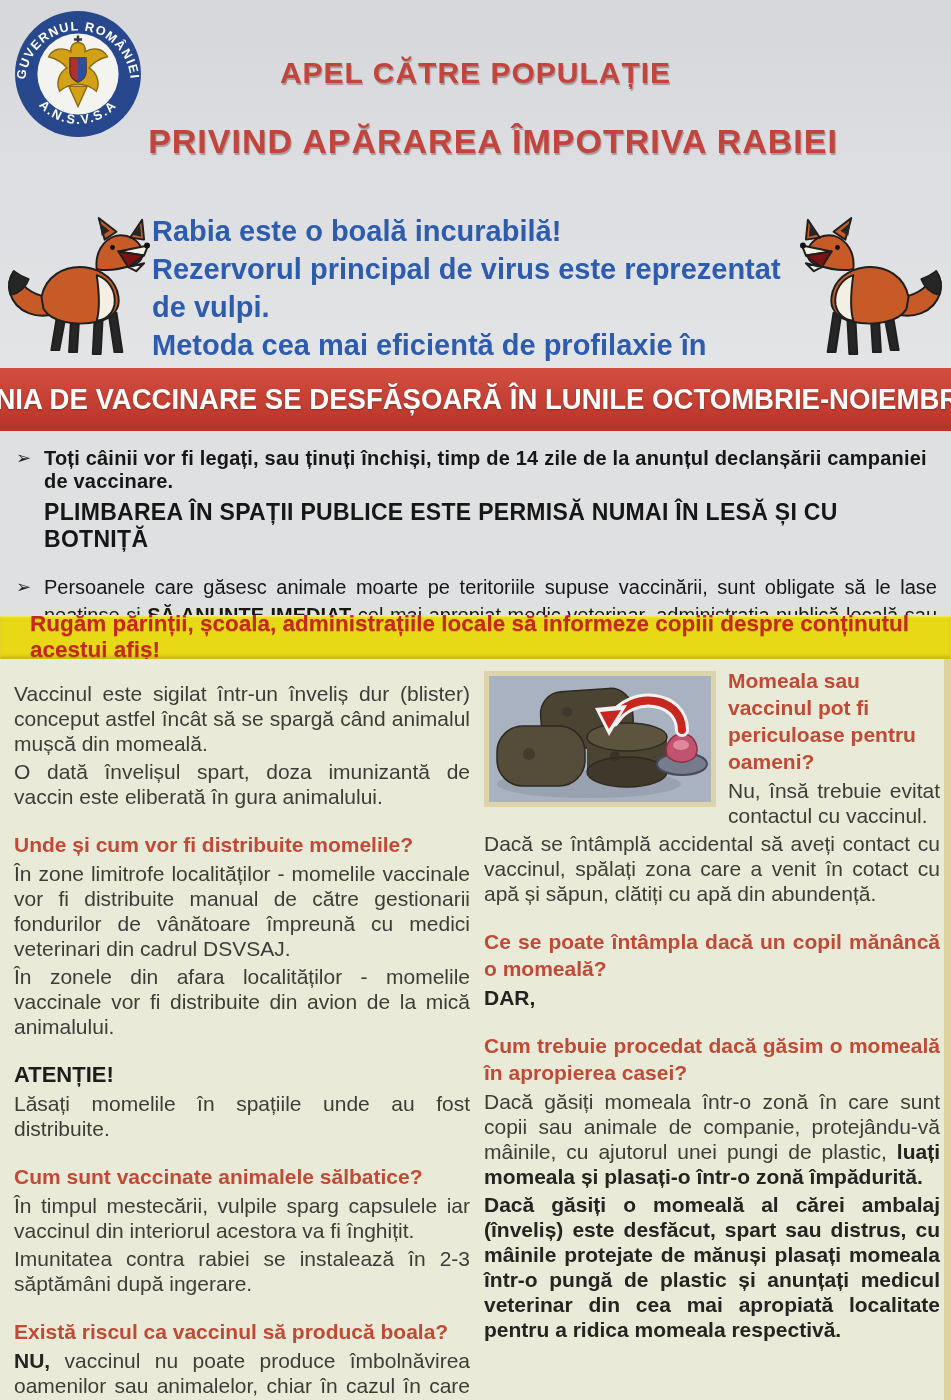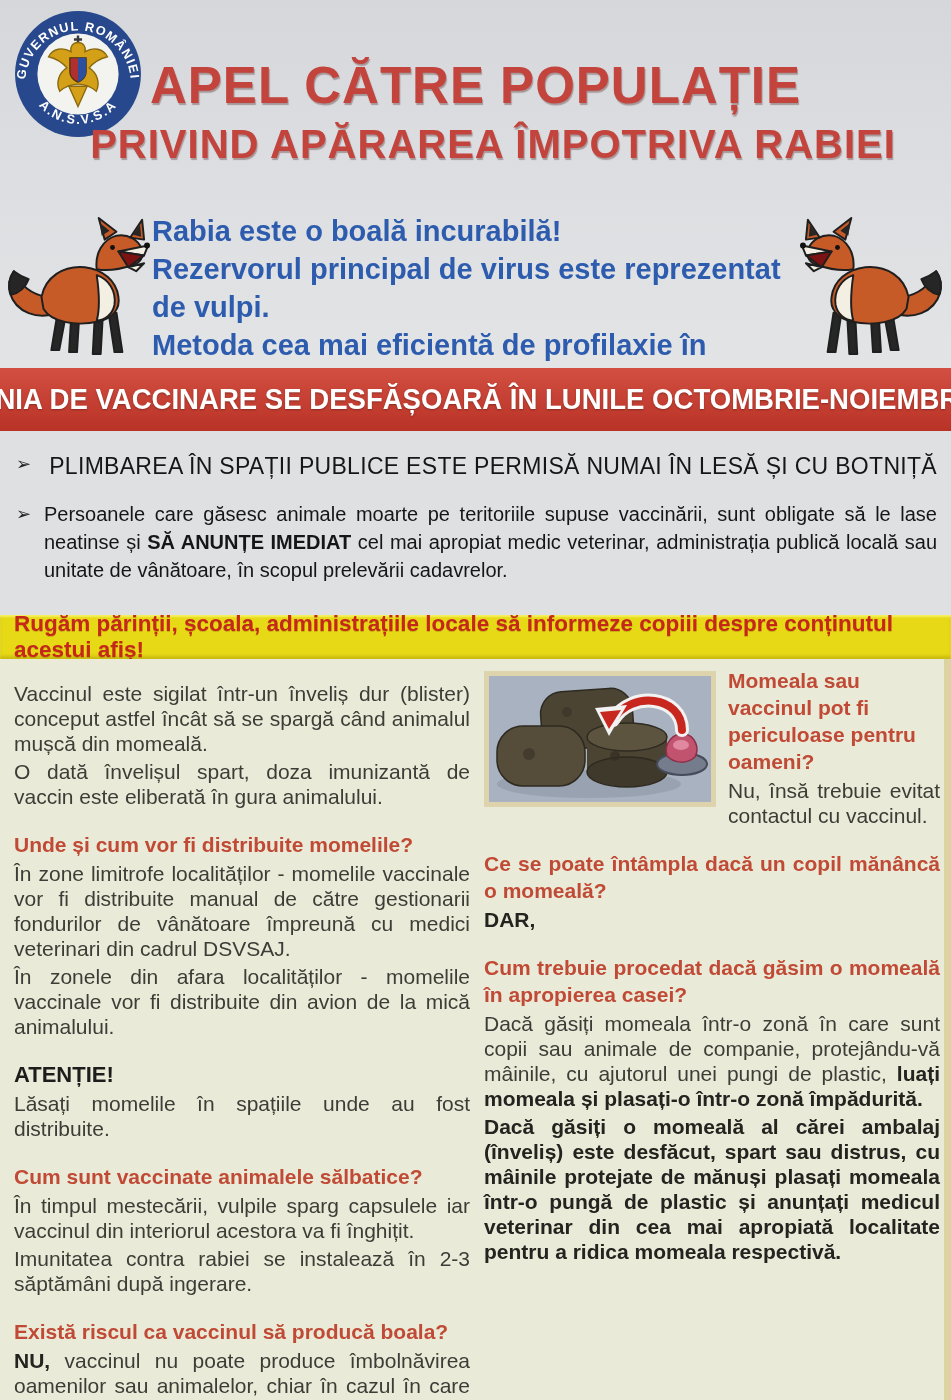--- a/index.html
+++ b/index.html
@@ -21,45 +21,45 @@
   .poster{
     position:relative;width:951px;height:1400px;margin:0 auto;
     background:var(--paper-gray);overflow:hidden;
   }
   
   .header{position:absolute;top:0;left:0;width:951px;height:368px;background:linear-gradient(180deg,#d6d7da 0%,#dcdde0 40%,#e3e4e6 100%);}
   .logo{position:absolute;top:8px;left:12px;width:132px;height:132px;}
   .title-line{position:absolute;left:0;width:100%;text-align:center;font-weight:700;
     color:var(--title-red);letter-spacing:1px;
     text-shadow:1px 2px 1px rgba(70,25,25,.35);}
-  .title-1{top:56px;font-size:51px;}
-  .title-2{top:122px;font-size:40px;padding-left:35px;}
+  .title-1{top:56px;font-size:30px;}
+  .title-2{top:122px;font-size:34px;padding-left:35px;}
   .fox{position:absolute;top:206px;width:148px;height:158px;}
   .fox-left{left:2px;}
   .fox-right{left:800px;transform:scaleX(-1);}
   .intro{position:absolute;left:152px;top:212px;width:668px;color:var(--intro-blue);
     font-size:29px;font-weight:600;line-height:38px;}
   
   .campaign{position:absolute;top:368px;left:0;width:951px;height:63px;
     background:linear-gradient(180deg,var(--banner-red-1),var(--banner-red-2));
     display:flex;align-items:center;justify-content:center;}
   .campaign span{display:inline-block;color:#fff;font-weight:700;font-size:29px;
     white-space:nowrap;transform:scaleX(.95);text-shadow:0 1px 2px rgba(0,0,0,.3);}
   
   .rules{position:absolute;top:431px;left:0;width:951px;height:184px;background:var(--rules-gray);
     padding:16px 14px 0 14px;color:#161616;}
   .bullet{position:relative;padding-left:30px;}
   .bullet .arrow{position:absolute;left:2px;top:0;font-size:18px;color:#222;}
   .rule1-line1{font-size:20px;font-weight:700;letter-spacing:.2px;}
-  .rule1-line2{font-size:23px;font-weight:400;margin-top:6px;letter-spacing:.3px;text-align:right;}
+  .rule1-line2{font-size:23px;font-weight:700;margin-top:6px;letter-spacing:.3px;}
   .rule2{margin-top:20px;font-size:20px;line-height:28px;text-align:justify;}
   .rule2 b{font-weight:700;}
   
   .notice{position:absolute;top:615px;left:0;width:951px;height:44px;background:var(--notice-yellow);
-    display:flex;align-items:center;padding-left:14px;
+    display:flex;align-items:center;padding-left:30px;
     box-shadow:inset 0 2px 2px rgba(255,255,150,.6), inset 0 -3px 3px rgba(120,100,0,.25);}
   .notice span{color:var(--notice-red);font-weight:700;font-size:22.5px;text-shadow:0 1px 0 rgba(120,60,0,.25);}
   
   .content{position:absolute;top:659px;left:0;width:951px;height:741px;background:var(--content-cream);overflow:hidden;}
   .content::after{content:"";position:absolute;right:0;top:0;width:7px;height:741px;background:#ddd3a0;}
   .col{position:absolute;top:0;height:741px;}
   .col-left{left:14px;width:456px;}
   .col-right{left:484px;width:456px;}
   .qa{margin-top:22px;}
   .qa h3{color:var(--heading-red);font-size:21px;font-weight:700;line-height:27px;text-align:justify;}
@@ -158,20 +158,21 @@
     </div>
   </div>
 
   <div class="campaign">
     <span>CAMPANIA DE VACCINARE SE DESFĂȘOARĂ ÎN LUNILE OCTOMBRIE-NOIEMBRIE 2022</span>
   </div>
 
   <div class="rules">
     <div class="bullet">
       <span class="arrow">➢</span>
+      <div class="rule1-line1">Toți câinii vor fi legați, sau ținuți închiși, timp de 14 zile de la anunțul declanșării campaniei de vaccinare.</div>
       <div class="rule1-line2">PLIMBAREA ÎN SPAȚII PUBLICE ESTE PERMISĂ NUMAI ÎN LESĂ ȘI CU BOTNIȚĂ</div>
     </div>
     <div class="bullet rule2">
       <span class="arrow">➢</span>
       <span>Persoanele care găsesc animale moarte pe teritoriile supuse vaccinării, sunt obligate să le lase neatinse și </span><b>SĂ ANUNȚE IMEDIAT</b><span> cel mai apropiat medic  veterinar, administrația publică locală sau unitate de vânătoare, în scopul prelevării cadavrelor.</span>
     </div>
   </div>
 
   <div class="notice">
     <span>Rugăm părinții, școala, administrațiile locale să informeze copiii despre conținutul acestui afiș!</span>
@@ -229,20 +230,21 @@
             <g>
               <path d="M193 54 C193 20 142 14 124 44" fill="none" stroke="#f2f2f2" stroke-width="14" stroke-linecap="round"></path>
               <path d="M193 54 C193 20 142 14 124 44" fill="none" stroke="#c8271f" stroke-width="8" stroke-linecap="round"></path>
               <path d="M106 32 L138 29 L120 60 Z" fill="#f2f2f2"></path>
               <path d="M111 36 L132 34 L120 53 Z" fill="#c8271f"></path>
             </g>
           </svg>
         </div>
         <h3 style="text-align:left;">Momeala sau vaccinul pot fi periculoase pentru oameni?</h3>
         <p>Nu, însă trebuie evitat contactul cu vaccinul.</p>
+        <p>Dacă se întâmplă accidental să aveți contact cu vaccinul, spălați zona care a venit în cotact cu apă și săpun, clătiți cu apă din abundență.</p>
         <div class="clear"></div>
       </div>
       <div class="qa">
         <h3>Ce se poate întâmpla dacă un copil mănâncă o momeală?</h3>
         <p class="bold">DAR,</p>
       </div>
       <div class="qa">
         <h3>Cum trebuie procedat dacă găsim o momeală în apropierea casei?</h3>
         <p><span>Dacă găsiți momeala într-o zonă în care sunt copii sau animale de companie, protejându-vă mâinile, cu ajutorul unei pungi de plastic, </span><b>luați momeala și plasați-o într-o zonă împădurită.</b></p>
         <p class="bold">Dacă găsiți o momeală al cărei ambalaj (înveliș) este desfăcut, spart sau distrus, cu mâinile protejate de mănuși plasați momeala într-o pungă de plastic și anunțați medicul veterinar din cea mai apropiată localitate pentru a ridica momeala respectivă.</p>

